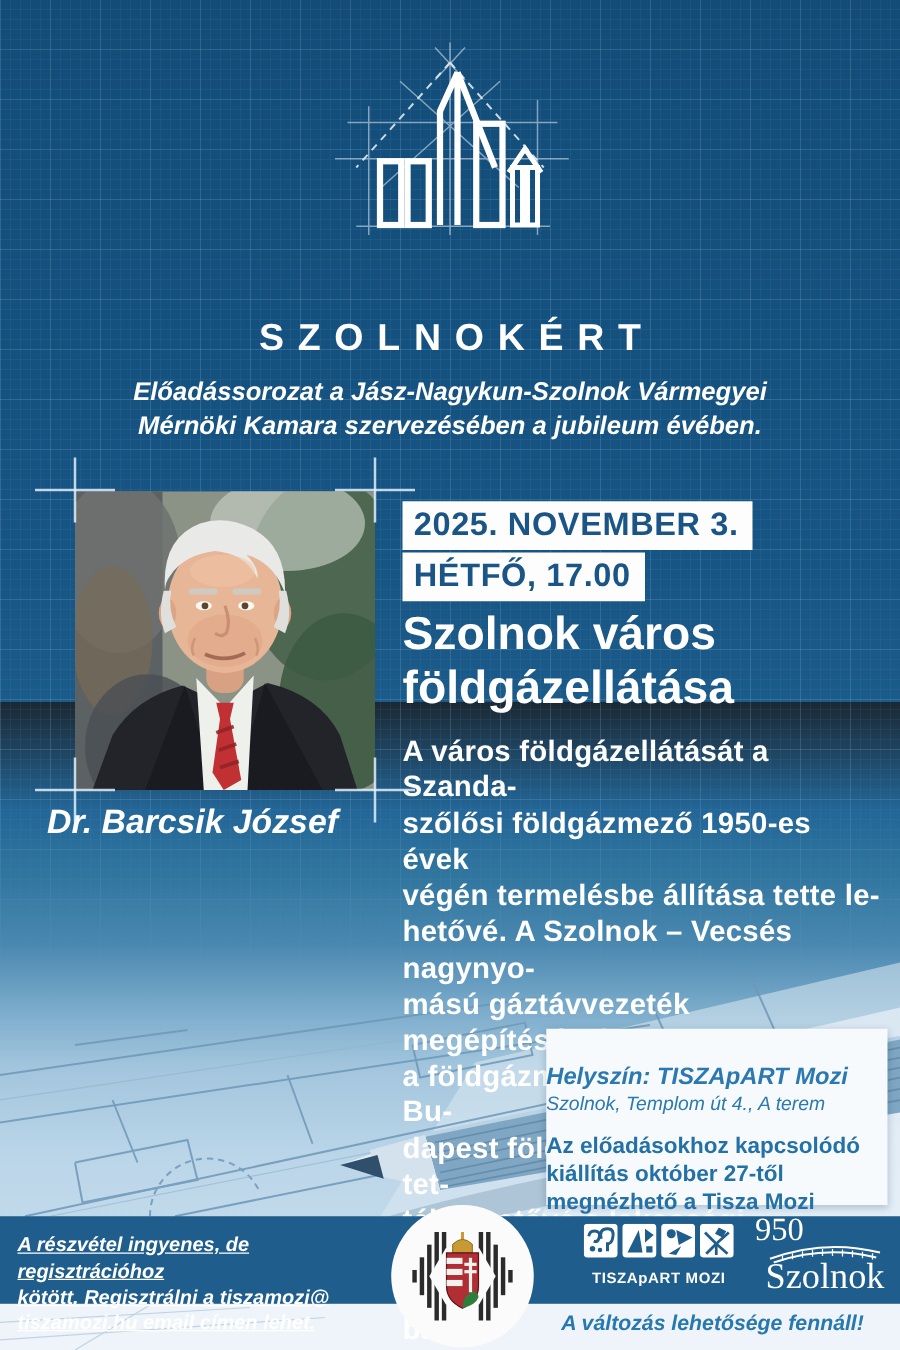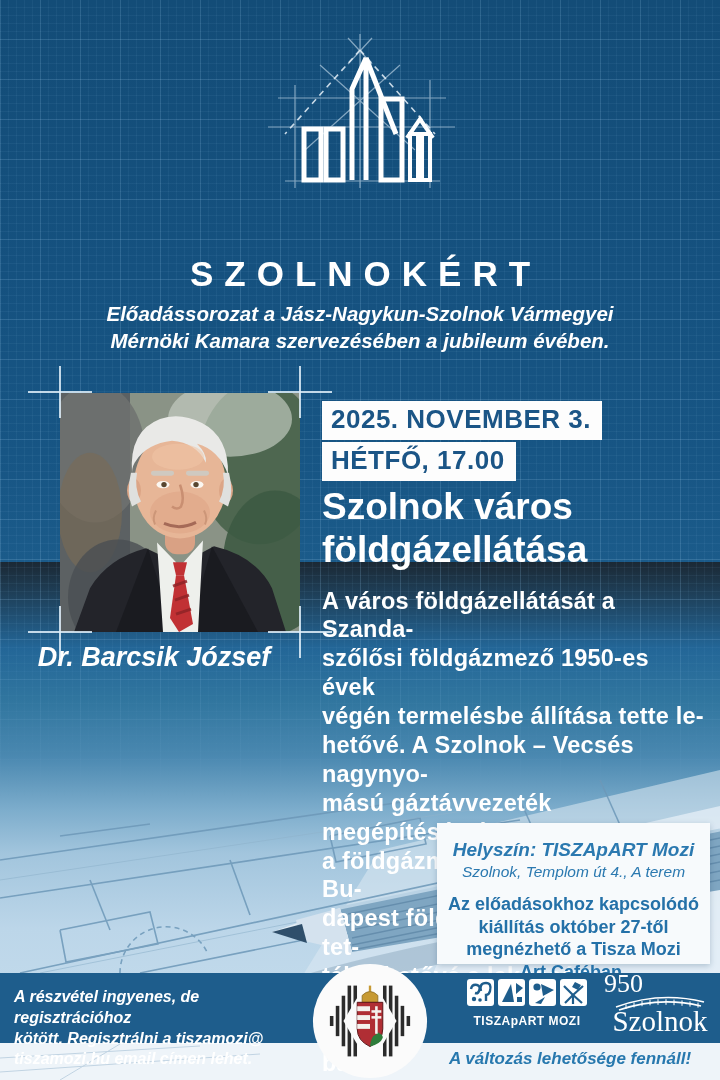--- a/index.html
+++ b/index.html
@@ -22,21 +22,21 @@
     mask-image:linear-gradient(180deg,#000 78%,transparent 100%);
   }
   .blueprint-bottom{position:absolute;left:0;top:740px;z-index:2;}
   .brand-logo{position:absolute;left:250px;top:30px;z-index:3;}
   .brand-title{
     position:absolute;left:0;right:0;top:196px;z-index:3;text-align:center;
     font-size:57px;font-weight:bold;letter-spacing:13px;padding-left:13px;color:#fff;
   }
   .brand-subtitle{
     position:absolute;left:0;right:0;top:254px;z-index:3;text-align:center;
-    font-size:35px;font-weight:bold;letter-spacing:11px;padding-left:11px;color:#fff;
+    font-size:30px;font-weight:bold;letter-spacing:11px;padding-left:11px;color:#fff;
   }
   .series{
     position:absolute;left:0;right:0;top:301px;z-index:3;text-align:center;
     font-size:20.5px;font-weight:bold;font-style:italic;line-height:1.3;white-space:pre-line;
   }
   .photo-frame{position:absolute;left:60px;top:393px;width:240px;height:239px;z-index:3;}
   .photo-frame svg{display:block;}
   .cm{position:absolute;background:rgba(225,240,250,.85);z-index:4;}
   .cm.h{width:64px;height:2px;}
   .cm.v{width:2px;height:52px;}
@@ -56,32 +56,32 @@
   .talk-title{
     margin-top:4px;font-size:37px;font-weight:bold;line-height:1.17;white-space:pre-line;
   }
   .talk-desc{
     margin-top:15px;font-size:23.5px;font-weight:bold;line-height:1.23;
     letter-spacing:.2px;white-space:pre-line;
   }
   .venue-box{
     position:absolute;left:437px;top:823px;width:273px;height:141px;z-index:4;
     background:#f7fafc;box-shadow:0 2px 6px rgba(20,60,90,.25);
-    text-align:center;padding-top:16px;box-sizing:border-box;
+    text-align:left;padding-top:28px;box-sizing:border-box;
   }
   .venue-l1{font-size:19px;font-weight:bold;font-style:italic;color:#2b79b0;}
   .venue-l2{font-size:15.5px;font-style:italic;color:#2b79b0;margin-top:2px;}
   .venue-note{
     font-size:18px;font-weight:bold;color:#2471a8;
     margin-top:12px;line-height:1.25;white-space:pre-line;
   }
   .band{position:absolute;left:0;top:973px;width:720px;height:70px;background:#1e5d8c;z-index:5;}
   .registration{
     position:absolute;left:14px;top:14px;width:300px;
-    font-size:16px;font-weight:bold;font-style:italic;line-height:1.3;white-space:pre-line;color:#fff;
+    font-size:16px;font-weight:bold;font-style:italic;line-height:1.3;white-space:pre-line;color:#fff;text-decoration:underline;
   }
   .mmk-logo{position:absolute;left:311px;top:962px;width:118px;height:118px;z-index:6;}
   .tiszapart-logo{position:absolute;left:452px;top:979px;width:150px;z-index:6;text-align:center;}
   .tiszapart-label{font-size:12px;font-weight:bold;letter-spacing:.5px;color:#fff;margin-top:3px;}
   .szolnok-logo{position:absolute;left:604px;top:971px;width:112px;z-index:6;text-align:center;font-family:"Liberation Serif",serif;}
   .szolnok-950{font-size:26px;color:#fff;text-align:left;padding-right:14px;line-height:1;}
   .szolnok-bridge{display:block;margin:-8px auto 0 auto;}
   .szolnok-name{font-size:29px;color:#fff;line-height:1;margin-top:-4px;}
   .slogan{
     position:absolute;left:430px;top:1049px;width:280px;z-index:6;text-align:center;

